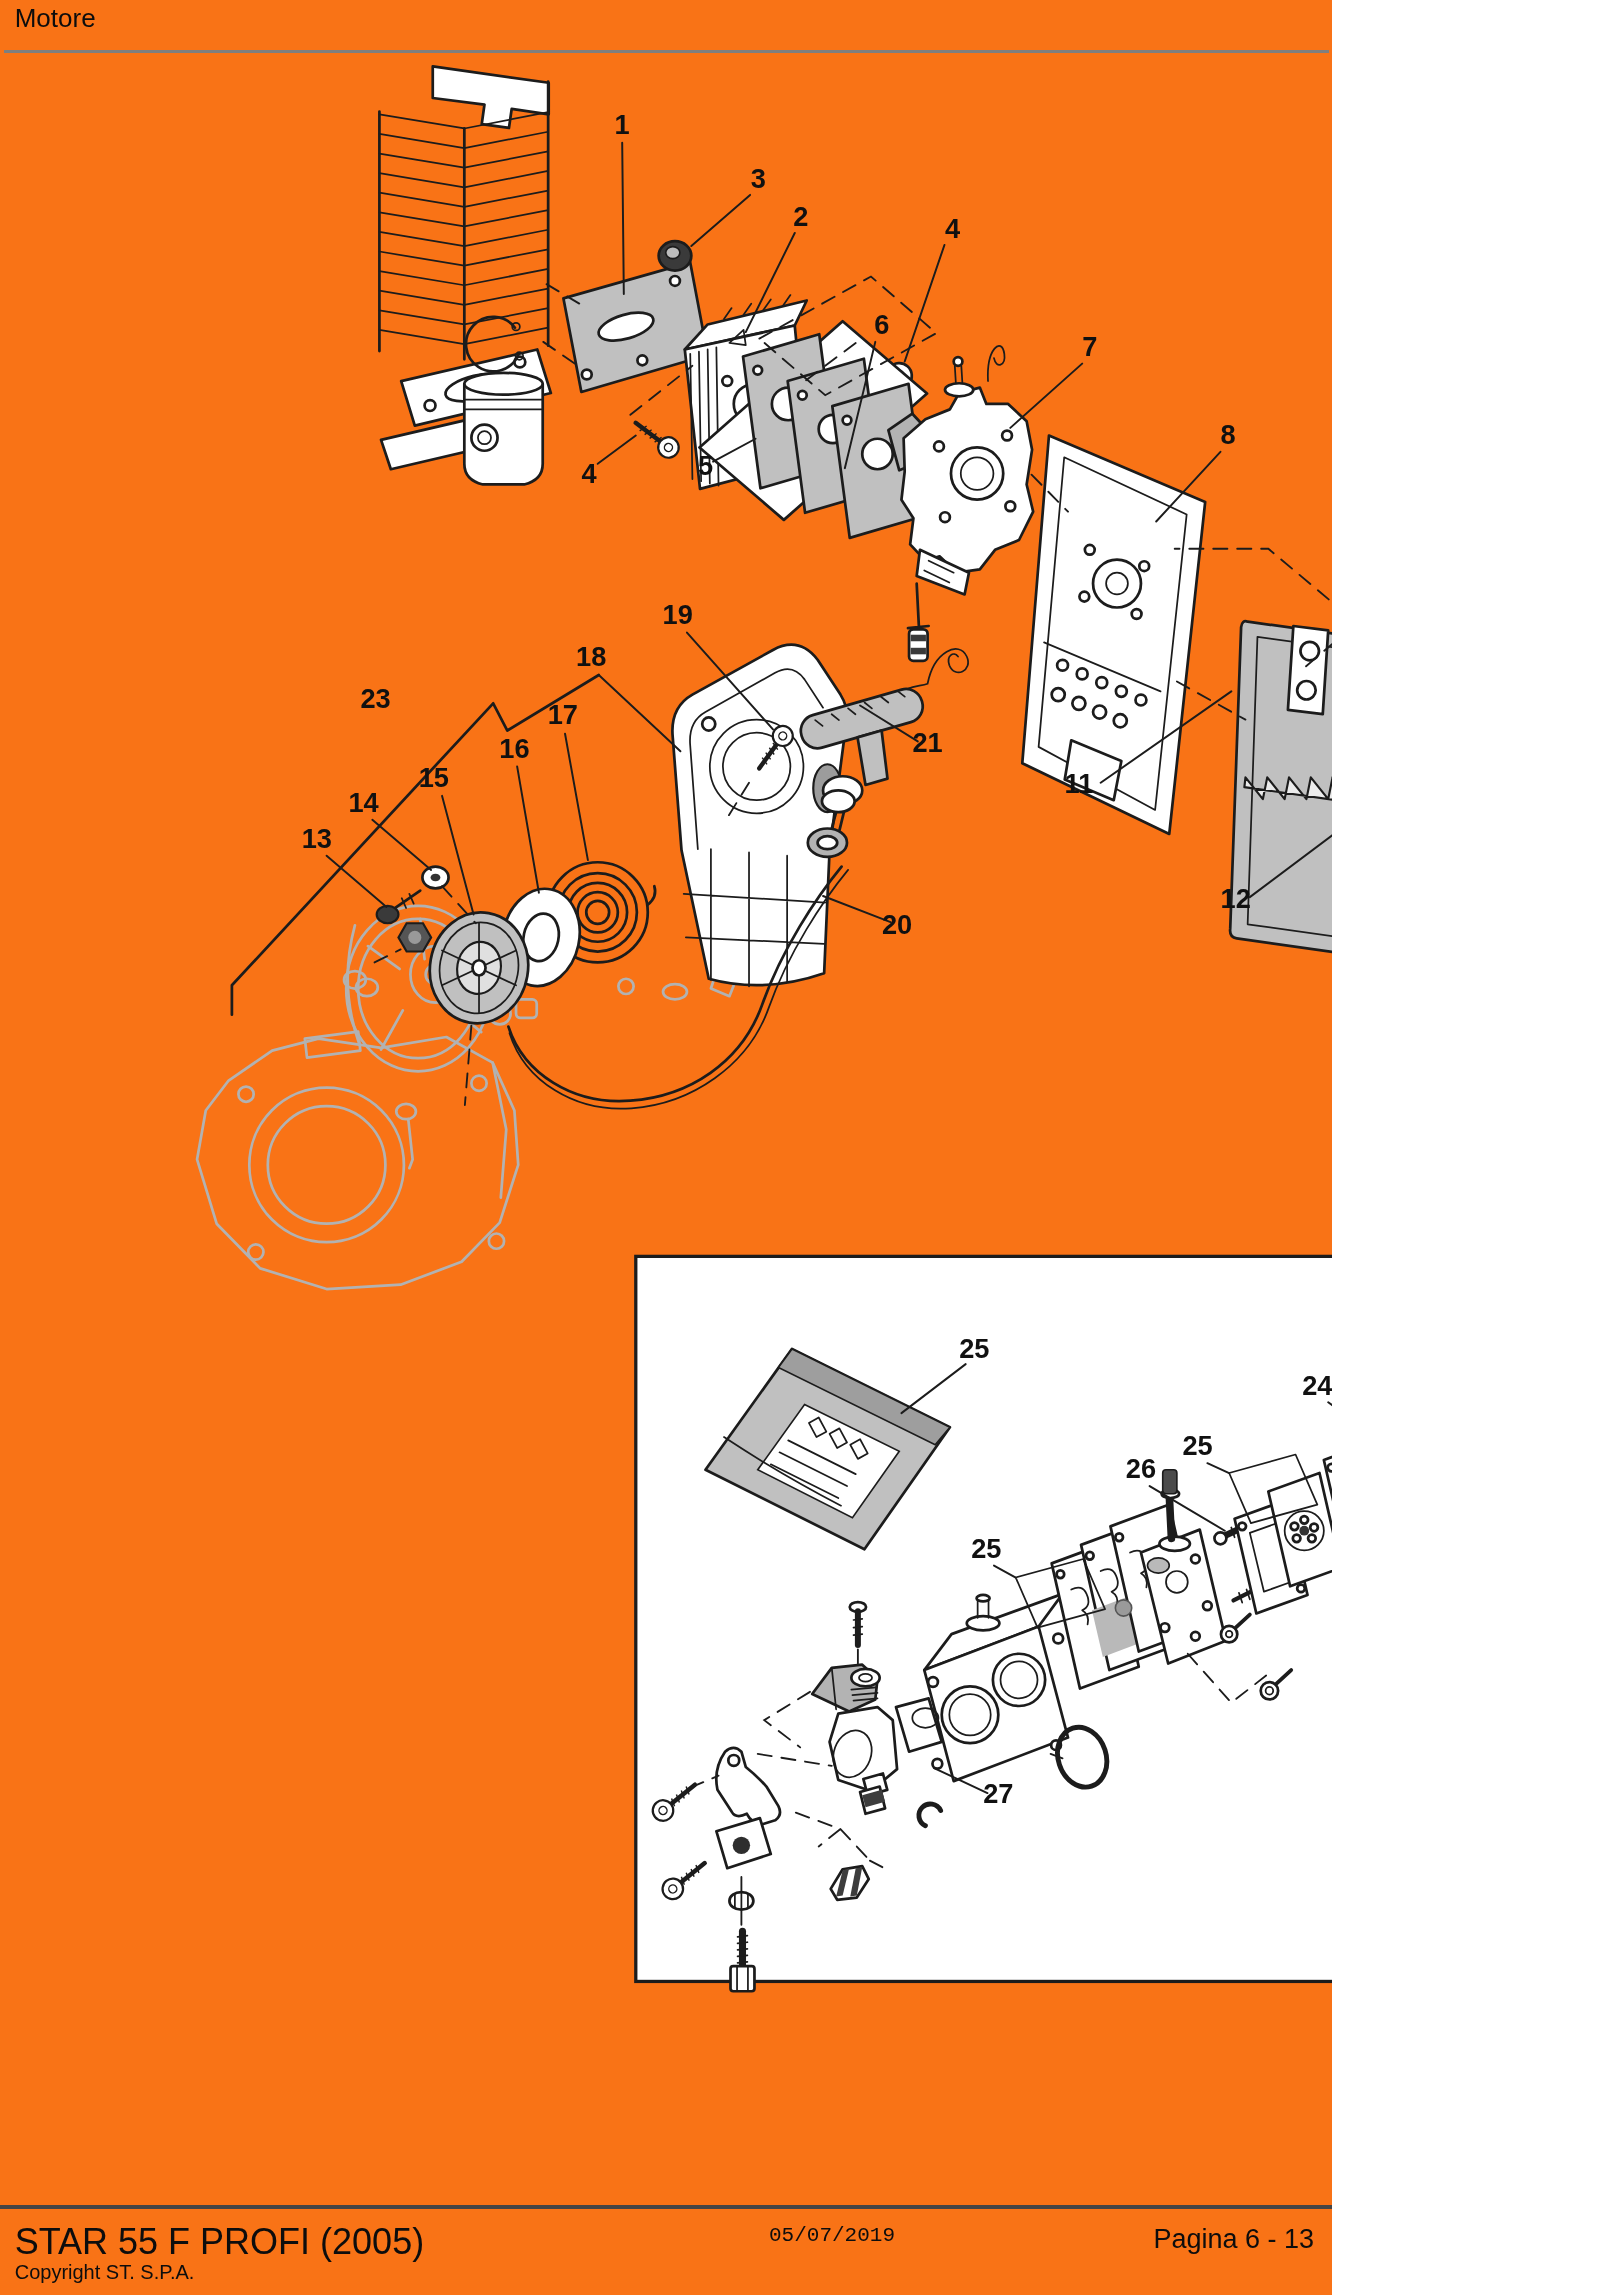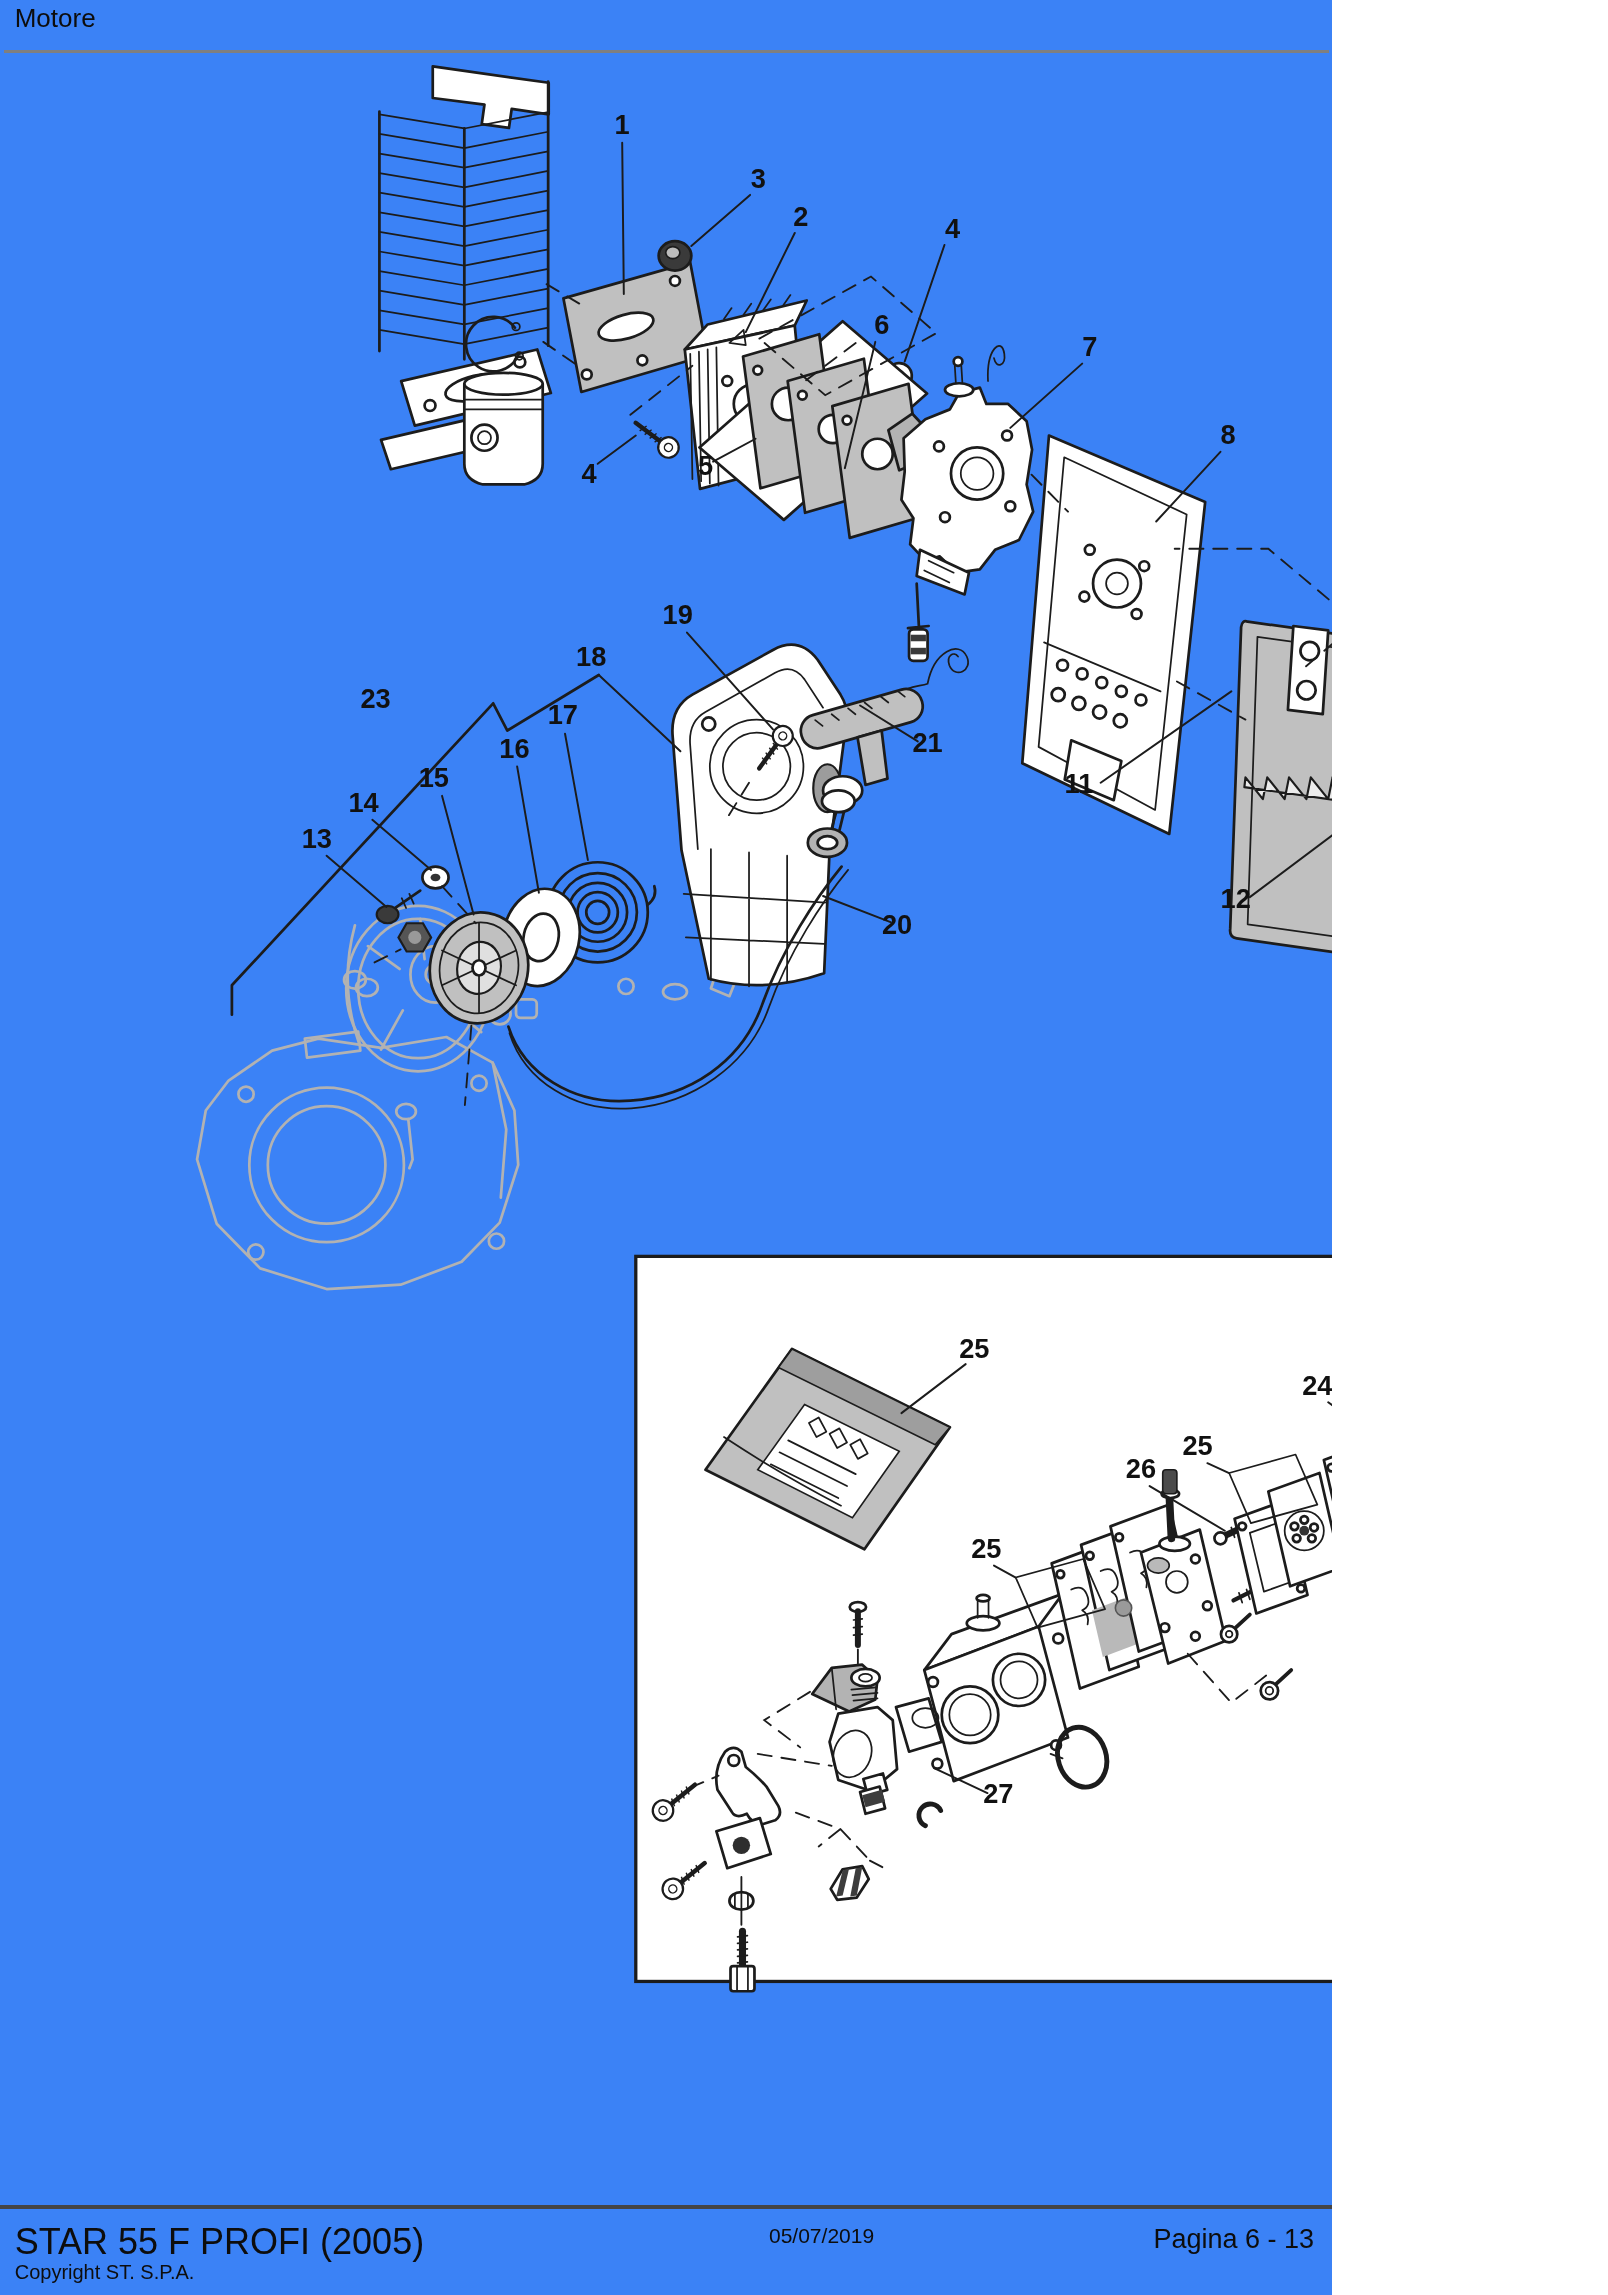--- a/index.html
+++ b/index.html
@@ -1,23 +1,23 @@
 <!DOCTYPE html>
 <html style="font-size:8.7px"><head>
 <meta charset="utf-8">
 <style>
   html,body{margin:0;padding:0;background:#ffffff;}
-  .page{position:relative;width:1332px;height:2295px;background:#3b82f6;overflow:hidden;
+  .page{position:relative;width:1332px;height:2295px;background:#f97316;overflow:hidden;
         font-family:"Liberation Sans",sans-serif;color:#111;}
   .title{position:absolute;left:14.7px;top:3.3px;font-size:26px;color:#0d0d0d;}
   .rule-top{position:absolute;left:4.4px;right:3.3px;top:50px;height:3.3px;background:#7f7f7f;}
   .rule-bottom{position:absolute;left:0px;right:0px;top:2205px;height:3.8px;background:#454545;}
   .footer-model{position:absolute;left:14.7px;top:2221px;font-size:36px;color:#0d0d0d;}
   .footer-copy{position:absolute;left:14.7px;top:2261px;font-size:20px;color:#0d0d0d;}
-  .footer-date{position:absolute;left:769px;top:2224px;font-size:21px;color:#0d0d0d;}
+  .footer-date{position:absolute;left:769px;top:2224px;font-size:21px;color:#0d0d0d;font-family:Liberation Mono, monospace;}
   .footer-page{position:absolute;right:18px;top:2224px;font-size:27px;color:#0d0d0d;text-align:right;}
   svg.art{position:absolute;left:0;top:0;}
   
   .ln  {fill:none;stroke:#1c1c1c;stroke-width:5;stroke-linejoin:round;stroke-linecap:round;}
   .lnt {fill:none;stroke:#1c1c1c;stroke-width:3.2;stroke-linejoin:round;stroke-linecap:round;}
   .fw  {fill:#ffffff;stroke:#1c1c1c;stroke-width:5;stroke-linejoin:round;}
   .fg  {fill:#c0c0c0;stroke:#1c1c1c;stroke-width:5;stroke-linejoin:round;}
   .fg2 {fill:#b3b3b3;stroke:#1c1c1c;stroke-width:5;stroke-linejoin:round;}
   .fd  {fill:none;stroke:#b2b2b2;stroke-width:5;stroke-linejoin:round;stroke-linecap:round;}
   .dash{fill:none;stroke:#1c1c1c;stroke-width:3.4;stroke-dasharray:26 18;stroke-linecap:round;}

